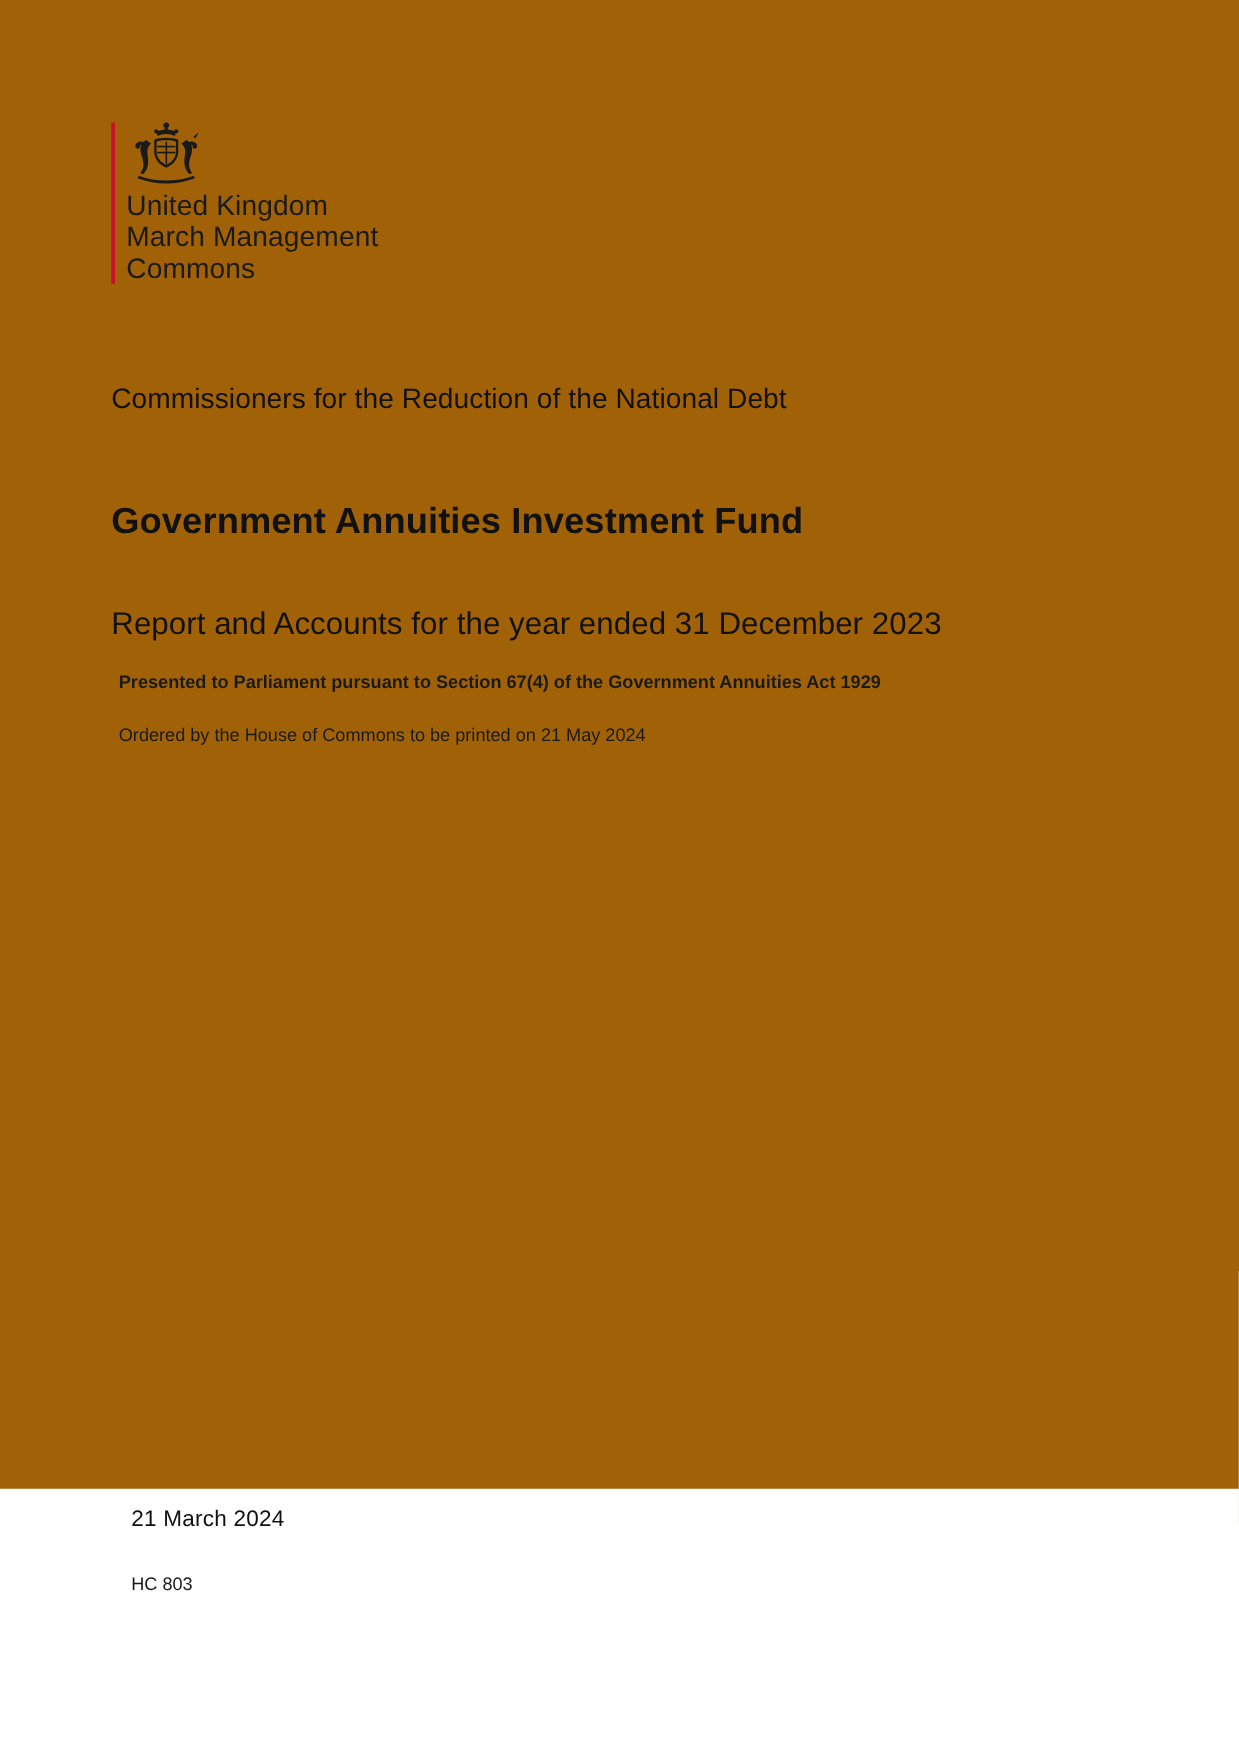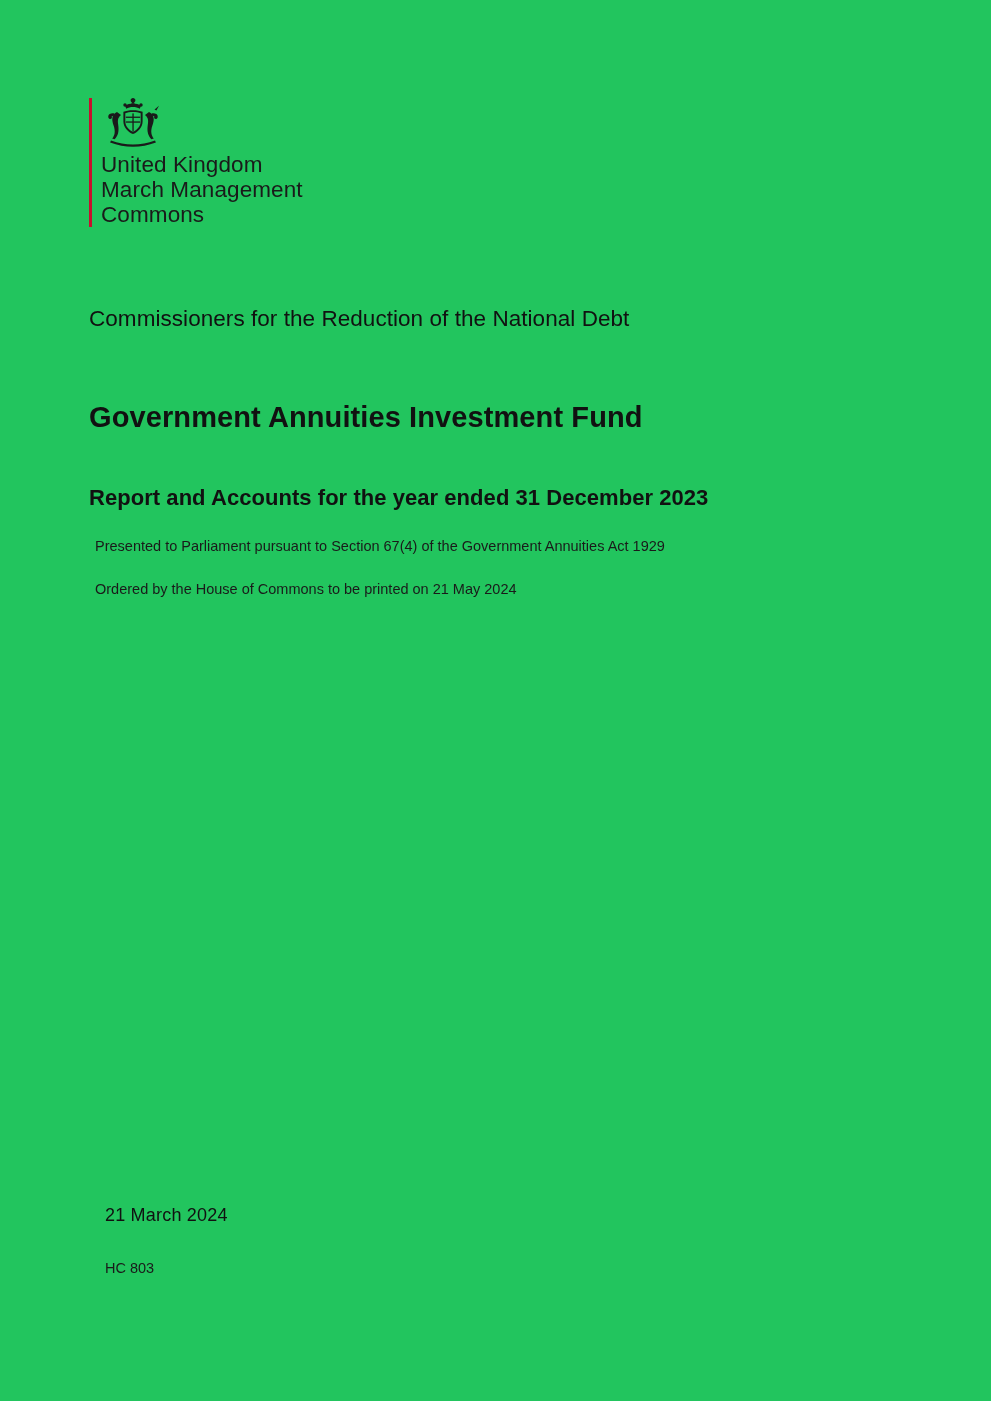--- a/index.html
+++ b/index.html
@@ -14,22 +14,22 @@
     font-family: "Liberation Sans", sans-serif;
     color: #1a1a1a;
     overflow: hidden;
   }
 
   .page {
     position: absolute;
     top: 0;
     left: 0;
     width: 991px;
-    height: 1401px;
-    background: #22c55e;
+    height: 1191px;
+    background: #a16207;
   }
 
   
   .logo-block {
     position: absolute;
     left: 89px;
     top: 96px;
     display: flex;
     flex-direction: row;
     align-items: flex-start;
@@ -75,31 +75,31 @@
     top: 382px;
     font-size: 29px;
     font-weight: 700;
     letter-spacing: 0.1px;
     color: #111111;
   }
   .report-line {
     position: absolute;
     left: 89px;
     top: 485px;
-    font-size: 22px;
-    font-weight: 700;
+    font-size: 25px;
+    font-weight: 400;
     letter-spacing: 0.05px;
     color: #111111;
   }
   .presented-line {
     position: absolute;
     left: 95px;
     top: 538px;
     font-size: 14.5px;
-    font-weight: 400;
+    font-weight: 700;
     color: #1a1a1a;
   }
   .ordered-line {
     position: absolute;
     left: 95px;
     top: 581px;
     font-size: 14.5px;
     font-weight: 400;
     color: #1a1a1a;
   }

